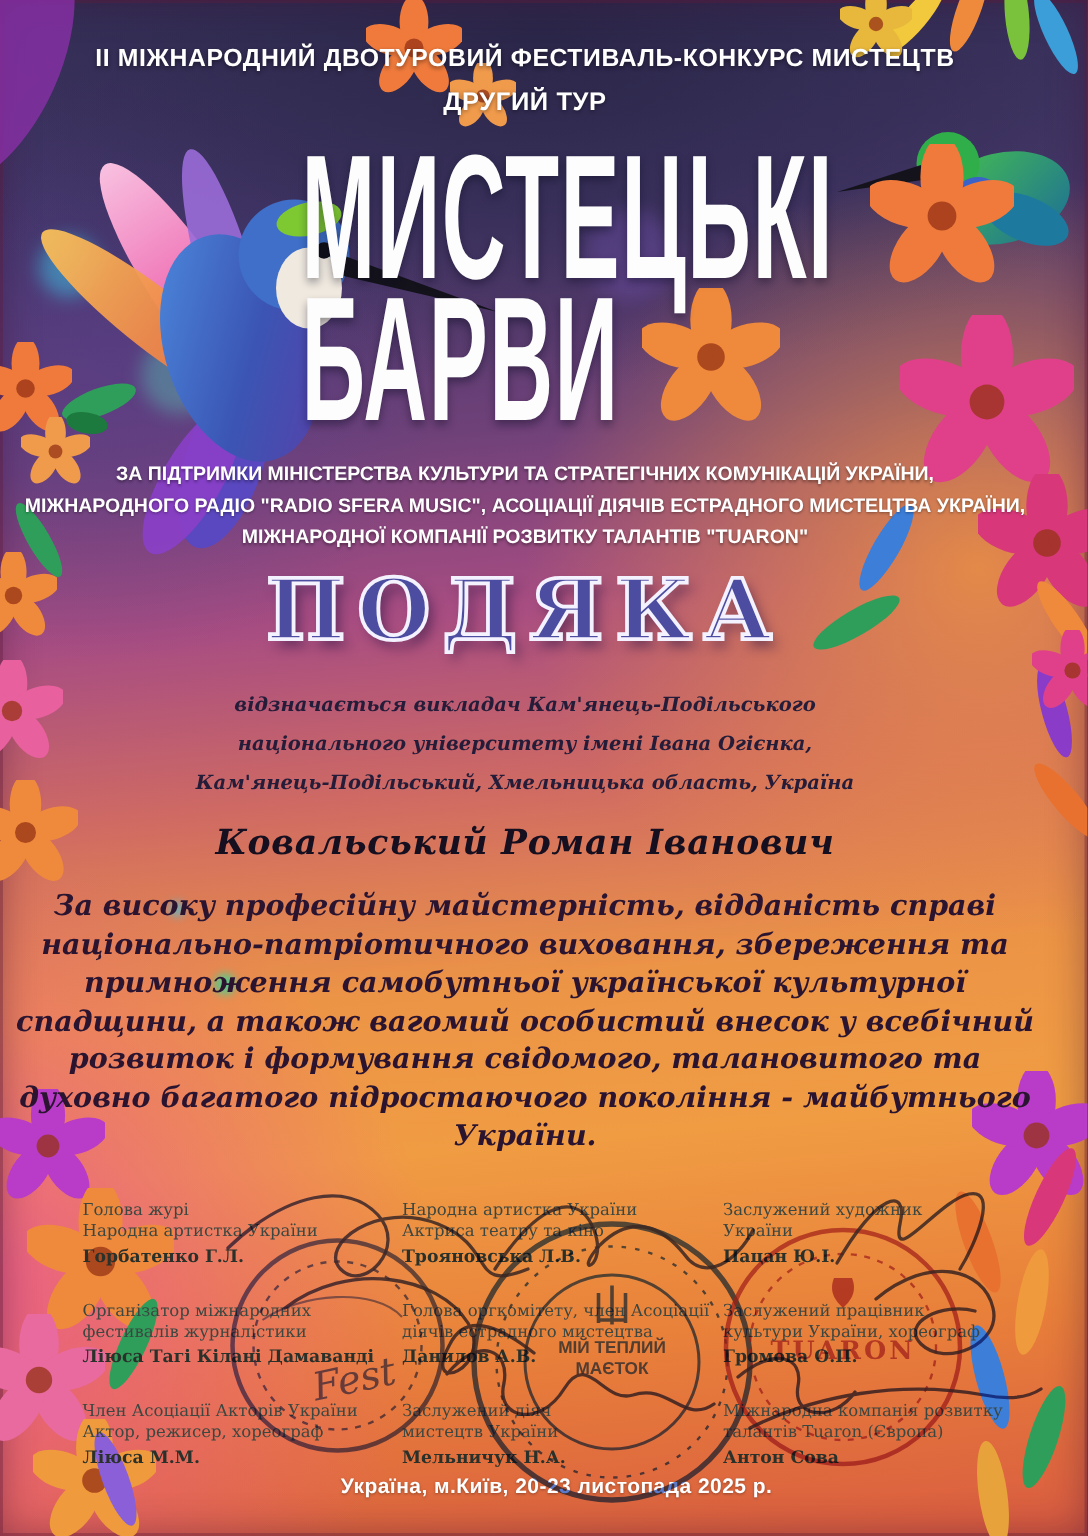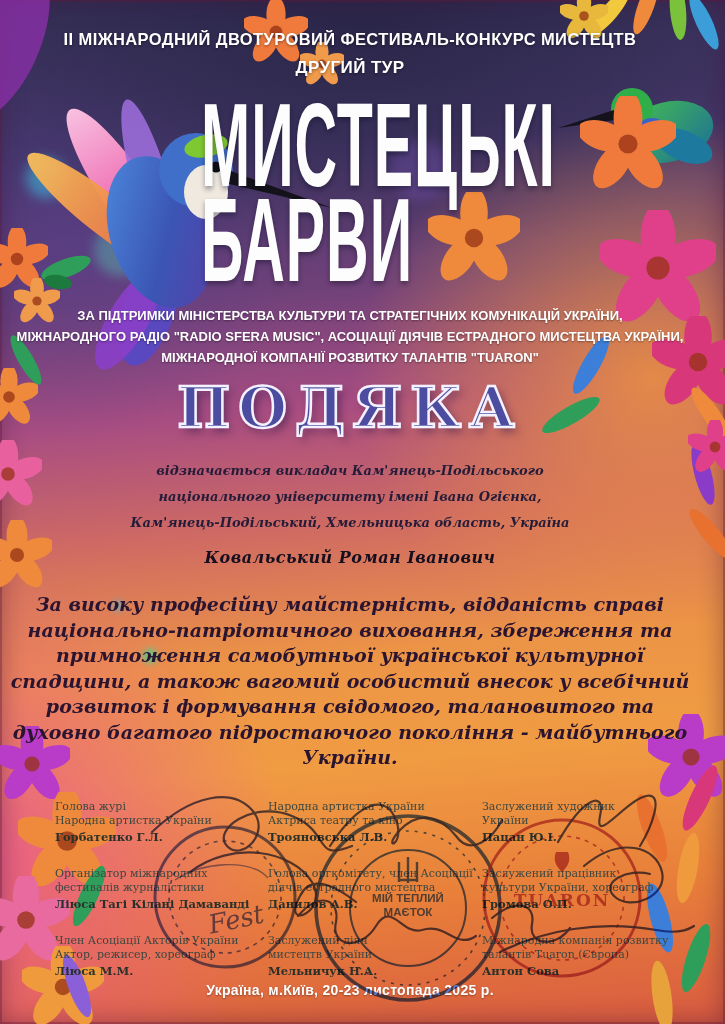--- a/index.html
+++ b/index.html
@@ -24,21 +24,21 @@
     text-shadow:0 3px 8px rgba(10,10,30,.4);
   }
   .support{color:#fff;font-weight:bold;font-size:13px;line-height:21px;text-shadow:0 1px 2px rgba(0,0,0,.4);}
   .award{
     font-family:"DejaVu Serif",serif;font-weight:bold;font-size:56px;letter-spacing:8px;
     color:#4c4da0;-webkit-text-stroke:2.5px #f4f2ff;
     text-shadow:4px 5px 8px rgba(44,20,66,.5);
   }
   .serifit{font-family:"DejaVu Serif",serif;font-style:italic;font-weight:bold;}
   .intro{font-size:13px;line-height:26px;color:#241c38;}
-  .name{font-size:16px;color:#150f20;letter-spacing:.5px;}
+  .name{font-size:23px;color:#150f20;letter-spacing:.5px;}
   .citation{font-size:19px;line-height:25.5px;color:#2a1430;}
   .sigcol{position:absolute;top:800px;}
   .sigblock{margin-bottom:22px;}
   .sigrole{font-family:"DejaVu Serif",serif;font-size:11px;line-height:14px;color:#3c4741;}
   .signame{font-family:"DejaVu Serif",serif;font-size:11.5px;line-height:15px;font-weight:bold;color:#2a312a;margin-top:2px;}
   .footer{color:#fff;font-weight:bold;font-size:14px;letter-spacing:.3px;text-shadow:0 1px 2px rgba(0,0,0,.35);}
   .overlay{pointer-events:none;mix-blend-mode:multiply;}
   .blur6{filter:blur(6px);}
   .blur3{filter:blur(3px);}
 </style>
@@ -250,21 +250,21 @@
       <div class="sigrole">культури України, хореограф</div>
       <div class="signame">Громова О.П.</div>
     </div>
     <div class="sigblock">
       <div class="sigrole">Міжнародна компанія розвитку</div>
       <div class="sigrole">талантів Tuaron (Європа)</div>
       <div class="signame">Антон Сова</div>
     </div>
   </div>
 
-  <div class="abs ctr footer" style="top:982px;">Україна, м.Київ, 20-23 листопада 2025 р.</div>
+  <div class="abs ctr footer" style="top:982px;padding-left:21px;">Україна, м.Київ, 20-23 листопада 2025 р.</div>
 
   <svg class="layer overlay" viewBox="0 0 725 1024" aria-hidden="true">
 
     <g opacity=".8">
       <circle cx="225" cy="897" r="70" fill="none" stroke="#4d5cc0" stroke-width="3"></circle>
       <circle cx="225" cy="897" r="56" fill="none" stroke="#4d5cc0" stroke-width="1.6" stroke-dasharray="4 5"></circle>
       <text x="238" y="928" font-family="DejaVu Serif, serif" font-style="italic" font-size="26" fill="#4d5cc0" text-anchor="middle" transform="rotate(-12 238 928)">Fest</text>
       <path d="M175 880 C200 862,250 858,268 878" fill="none" stroke="#4d5cc0" stroke-width="1.4" opacity=".8"></path>
     </g>
 

